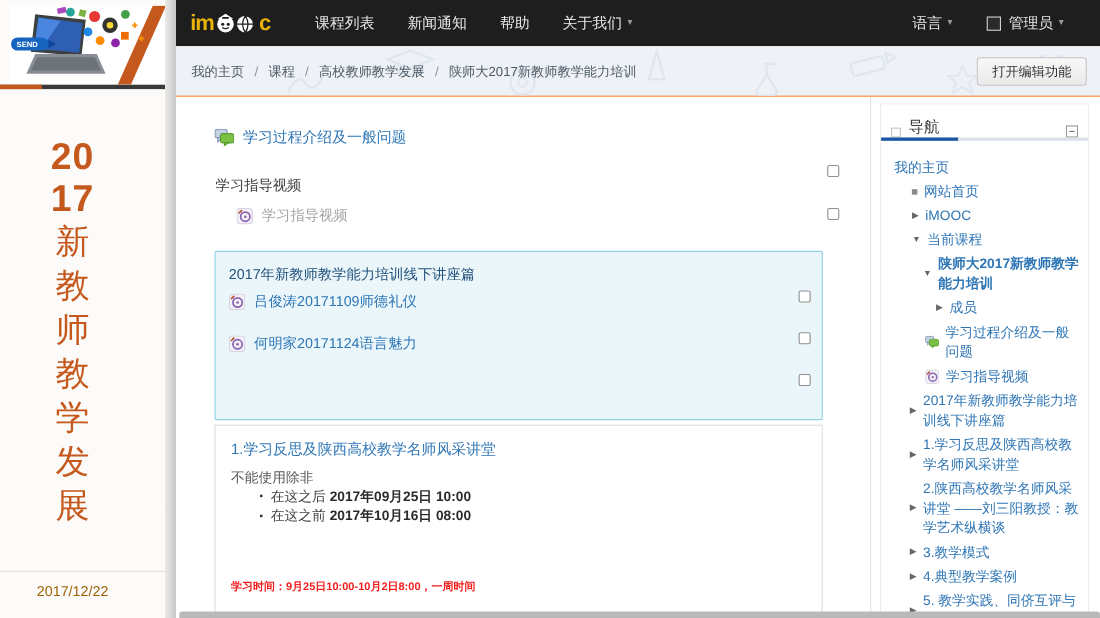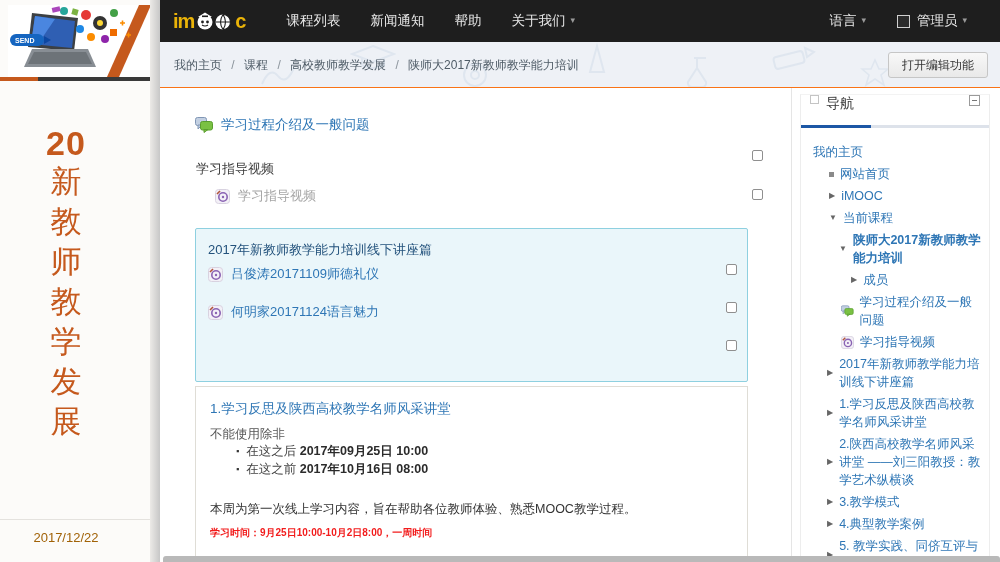--- a/index.html
+++ b/index.html
@@ -69,21 +69,21 @@
   .cond { position:absolute; left:40px; font-size:12.5px; color:#444; }
   .cond::before { content:"▪"; font-size:9px; color:#333; margin-right:7px; vertical-align:1px; }
   .cond b { color:#2b2b2b; }
   #sec-desc { position:absolute; left:14px; top:114px; font-size:12.5px; color:#333; }
   #sec-sched { position:absolute; left:14px; top:139px; font-size:10px; font-weight:bold; color:#f21c1c; }
   #sec-cut { position:absolute; left:14px; top:168px; font-size:13px; font-weight:bold; color:#444; }
 
   
   #navblock { position:absolute; left:640px; top:6px; width:190px; height:464px;
     border:1px solid #ededed; border-top-color:#f3f3f3; background:#fff; }
-  #nb-header { height:30px; display:flex; align-items:flex-start; padding:0 9px; }
+  #nb-header { height:30px; display:flex; align-items:flex-end; padding:0 9px; }
   #nb-move { width:9px; height:9px; border:1px solid #c4c4c4; }
   #nb-title { font-size:14px; color:#3a3a3a; margin-left:7px; flex:1; }
   #nb-collapse { width:11px; height:11px; border:1px solid #9a9a9a; position:relative; cursor:pointer; }
   #nb-collapse::after { content:""; position:absolute; left:2px; right:2px; top:4px; height:1px; background:#777; }
   #nb-rule { height:3px; background:#dde2ea; position:relative; }
   #nb-rule::before { content:""; position:absolute; left:0; top:0; width:37%; height:3px; background:#1c57a5; }
   #nb-items { padding:11px 6px 0 0; }
   .nv { display:flex; align-items:center; gap:6px; margin:4px 0; font-size:12.5px; line-height:18px; }
   .nv a { color:#2e76b5; text-decoration:none; }
   .tri { flex:0 0 auto; font-size:8px; color:#666; }
@@ -126,20 +126,21 @@
       <rect x="2" y="29" width="34" height="12" rx="6" fill="#1565c0"></rect>
       <text x="7" y="38" font-size="7" fill="#ffffff" font-family="Liberation Sans, sans-serif" font-weight="bold">SEND</text>
       <polygon points="36,31 43,35 36,39" fill="#0d47a1"></polygon>
     </svg>
   </div>
   <div id="slide-rule">
       <span class="orange"></span>
     </div>
   <div id="slide-title">
     <div class="num">20</div>
+    <div class="num">17</div>
     <div class="zh">新</div>
     <div class="zh">教</div>
     <div class="zh">师</div>
     <div class="zh">教</div>
     <div class="zh">学</div>
     <div class="zh">发</div>
     <div class="zh">展</div>
   </div>
   <div id="slide-footer-line"></div>
   <div id="slide-date">2017/12/22</div>
@@ -266,21 +267,20 @@
       <span class="checkbox" style="right:10px;top:73px;left:auto"></span>
 
       <span class="checkbox" style="right:10px;top:111px;left:auto"></span>
     </div>
 
     <div id="sec-box">
       <a id="sec-title" class="blue">1.学习反思及陕西高校教学名师风采讲堂</a>
       <div id="sec-restrict">不能使用除非</div>
       <div class="cond" style="top:56px"><span>在这之后 </span><b>2017年09月25日 10:00</b></div>
       <div class="cond" style="top:74px"><span>在这之前 </span><b>2017年10月16日 08:00</b></div>
-      <div id="sec-desc">本周为第一次线上学习内容，旨在帮助各位教师体验、熟悉MOOC教学过程。</div>
       <div id="sec-sched">学习时间：9月25日10:00-10月2日8:00，一周时间</div>
       <div id="sec-cut">本周学习内容</div>
     </div>
 
     <div id="vdivider"></div>
 
     <div id="navblock">
       <div id="nb-header">
         <span id="nb-move"></span>
         <span id="nb-title">导航</span>

